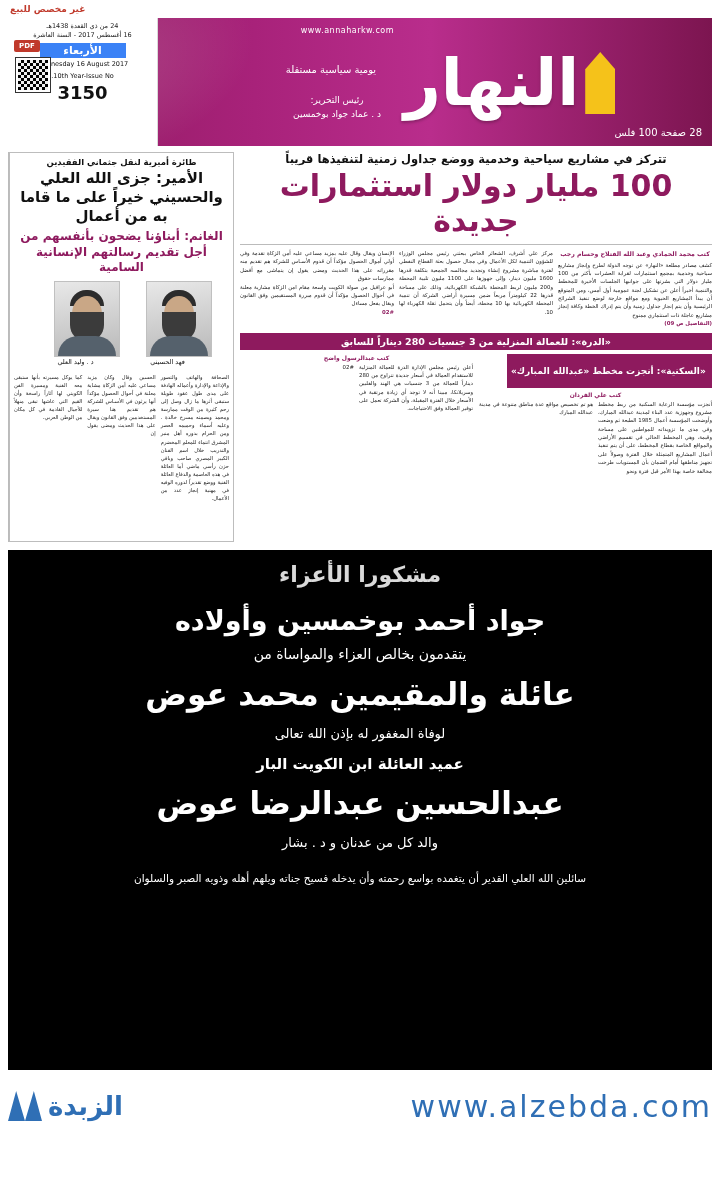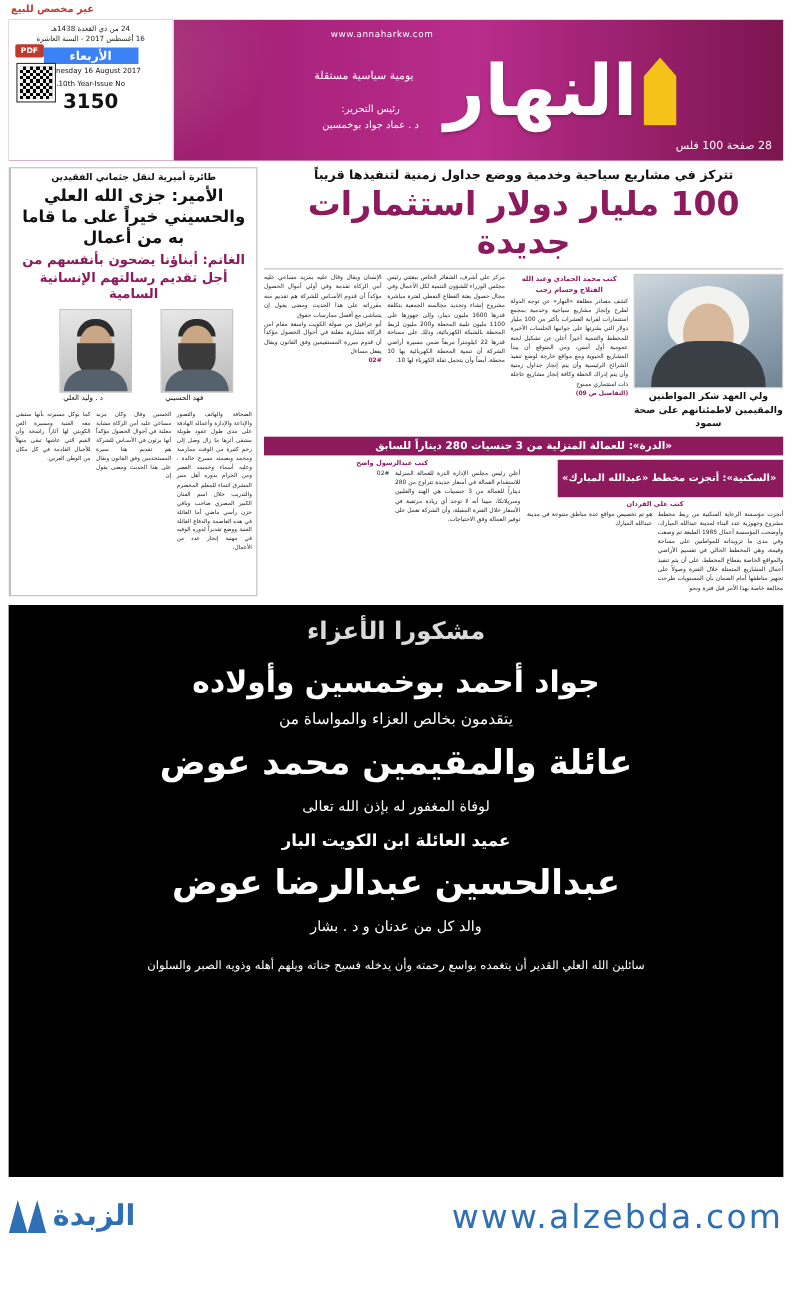--- a/index.html
+++ b/index.html
@@ -501,28 +501,20 @@
     <div class="price">28 صفحة 100 فلس</div>
   </div>
 
   <div class="content">
 
     <div class="lead">
       <div class="kicker">تتركز في مشاريع سياحية وخدمية ووضع جداول زمنية لتنفيذها قريباً</div>
       <div class="headline">100 مليار دولار استثمارات جديدة</div>
 
       <div class="lead-body">
-        <div class="photo-box">
-          <div class="portrait">
-            <div class="ghutra"></div>
-            <div class="face"></div>
-            <div class="body"></div>
-          </div>
-          <div class="photo-cap">ولي العهد شكر المواطنين والمقيمين لاطمئنانهم على صحة سمود</div>
-        </div>
 
         <div class="cols">
           <div class="col">
             <div class="byline">كتب محمد الحمادي وعبد الله الفتلاح وحسام رجب</div>
             <div>كشف مصادر مطلعة «النهار» عن توجه الدولة لطرح وإنجاز مشاريع سياحية وخدمية بمجمع استثمارات لقرابة العشرات بأكثر من 100 مليار دولار التي بشرتها على جوانبها الجلسات الأخيرة للمخطط والتنمية أخيراً أعلن عن تشكيل لجنة عمومية أول أمس، ومن المتوقع أن يبدأ المشاريع الحيوية ومع مواقع خارجة لوضع تنفيذ الشرائح الرئيسية وأن يتم إنجاز جداول زمنية وأن يتم إدراك الخطة وكافة إنجاز مشاريع عاجلة ذات استثماري ممنوح</div>
             <div class="jump">(التفاصيل ص 09)</div>
           </div>
           <div class="col">
             <div>مركز علي أشرف، الشعائر الخاص ببعثتي رئيس مجلس الوزراء للشؤون التنمية لكل الأعمال وفي مجال حصول بعثة القطاع النفطي لفترة مباشرة مشروع إنشاء وتجديد مجالسه الجمعية بتكلفة قدرها 1600 مليون دينار، وإلى جهوزها على 1100 مليون تلبية المحطة و200 مليون لربط المحطة بالشبكة الكهربائية، وذلك على مساحة قدرها 22 كيلومتراً مربعاً ضمن مسيرة أراضي الشركة أن تنمية المحطة الكهربائية بها 10 محطة، أيضاً وأن يتحمل ثقلة الكهرباء لها 10.</div>
           </div>

